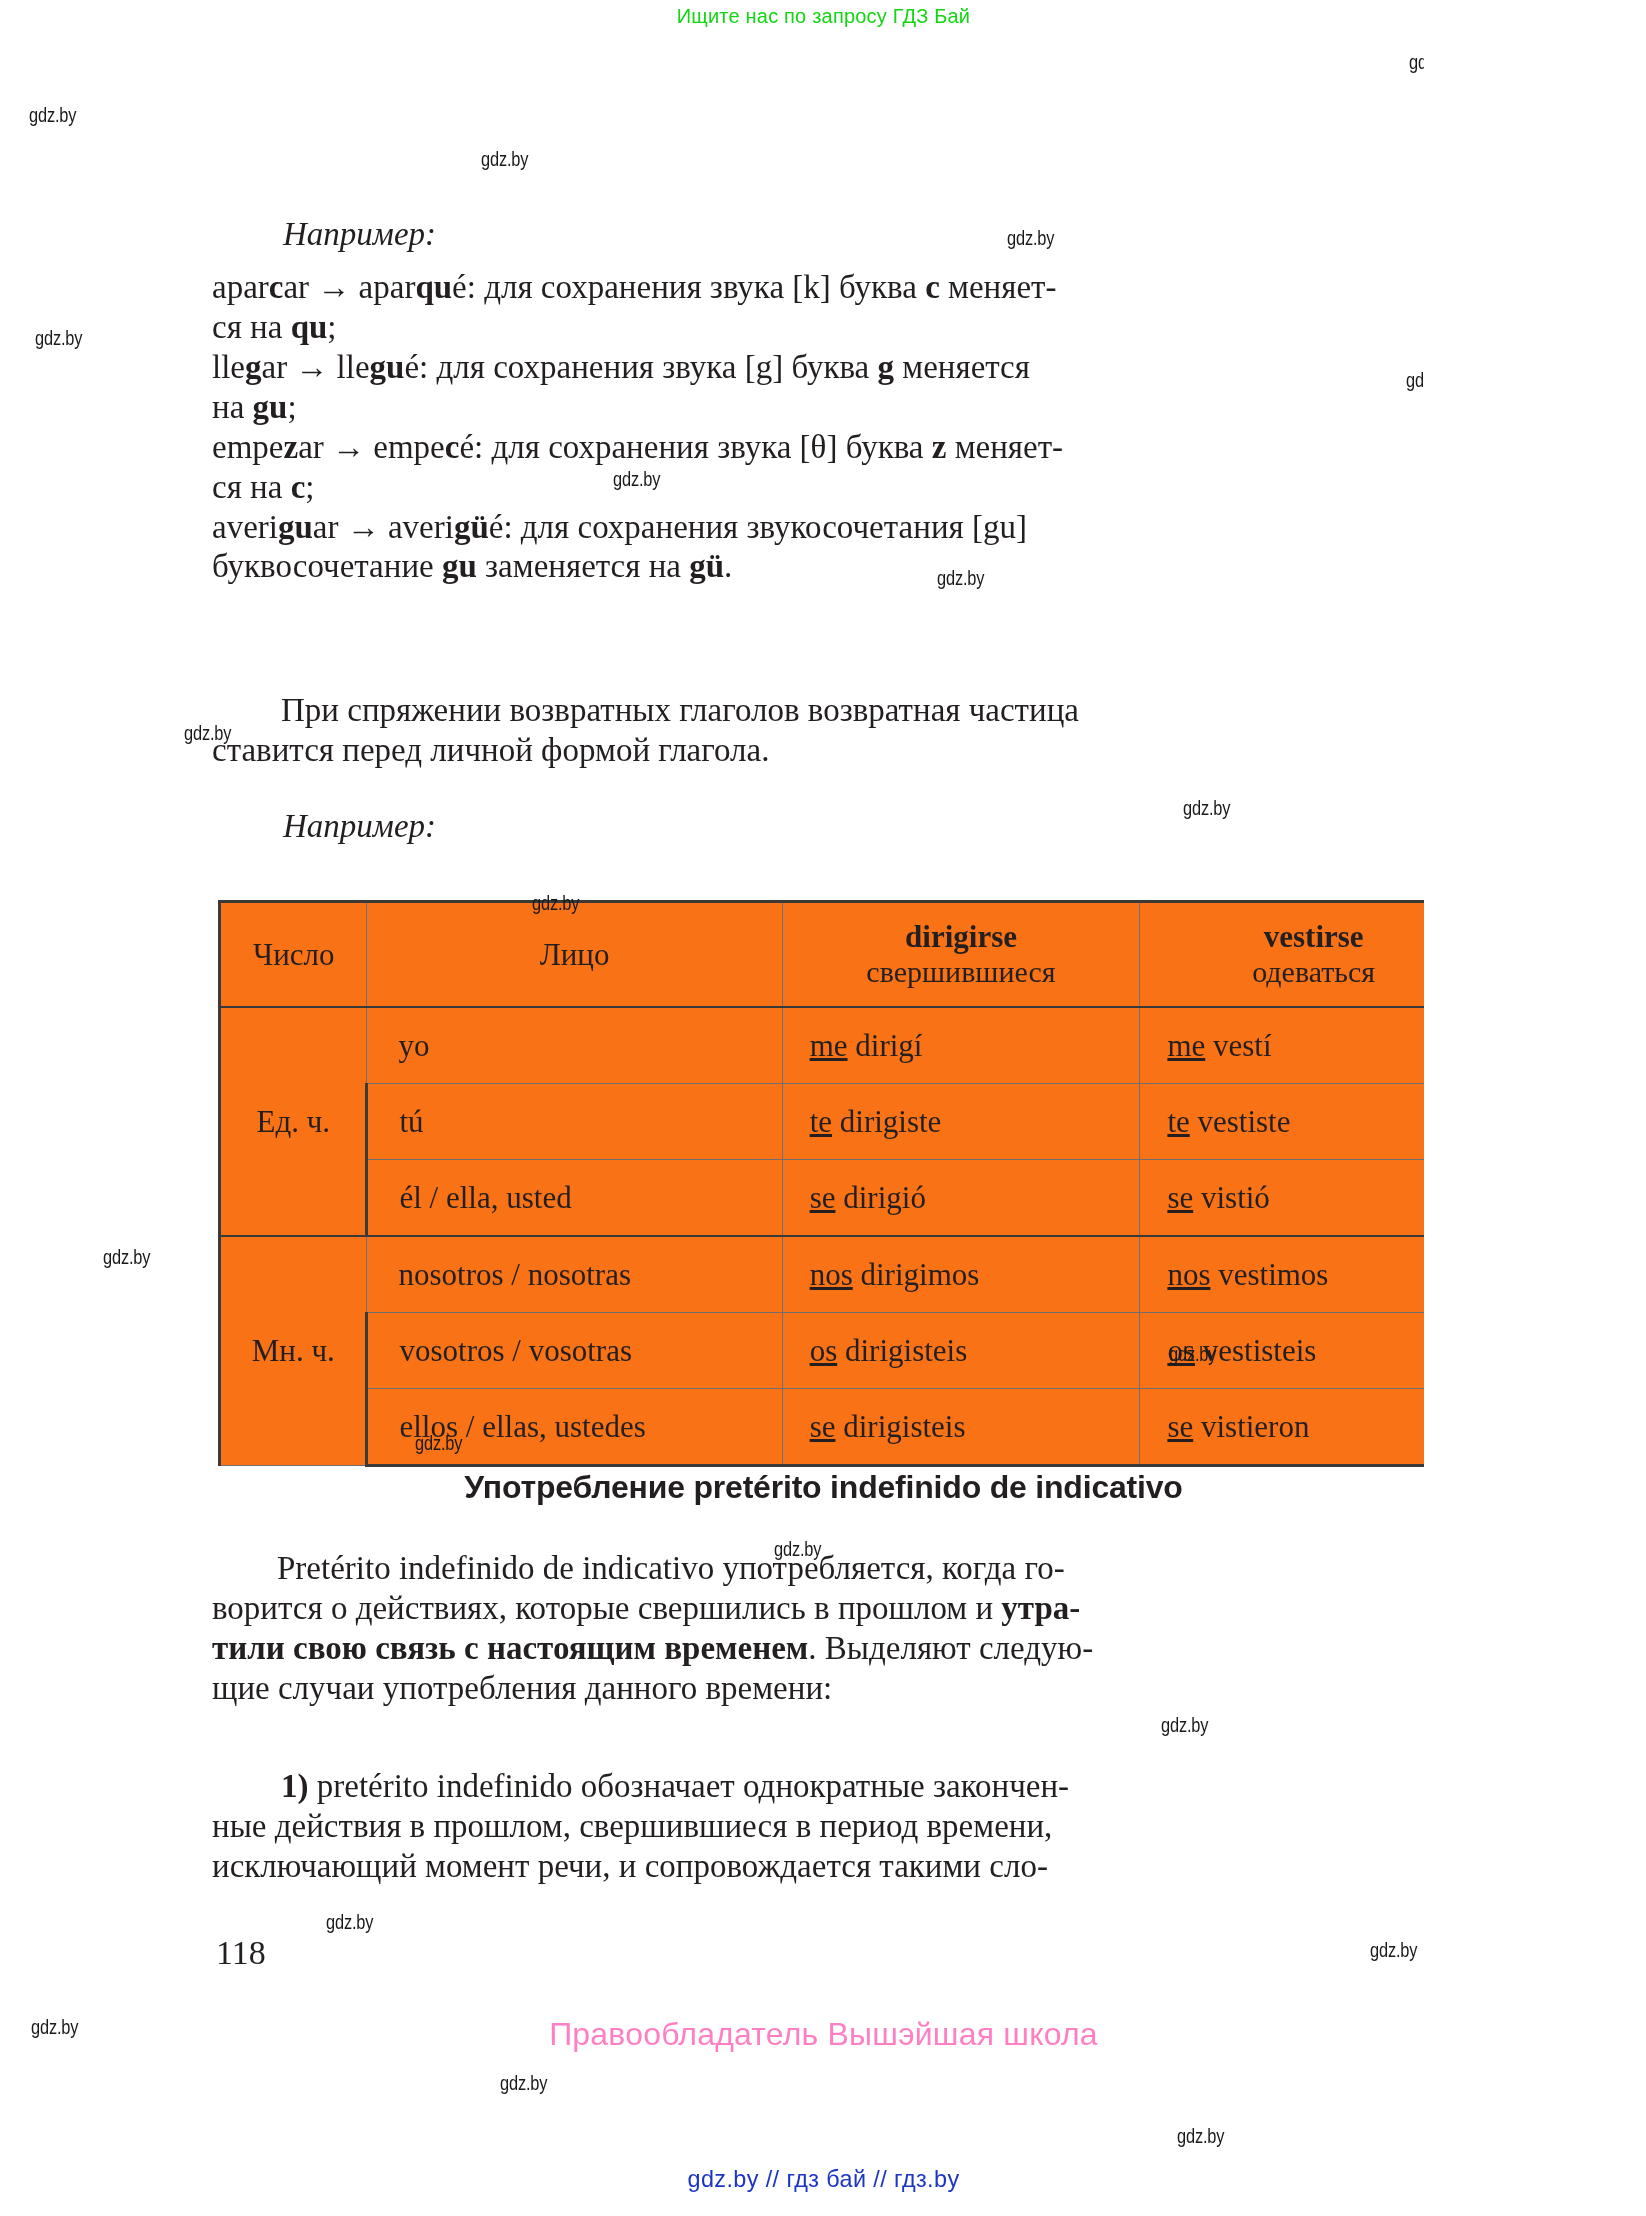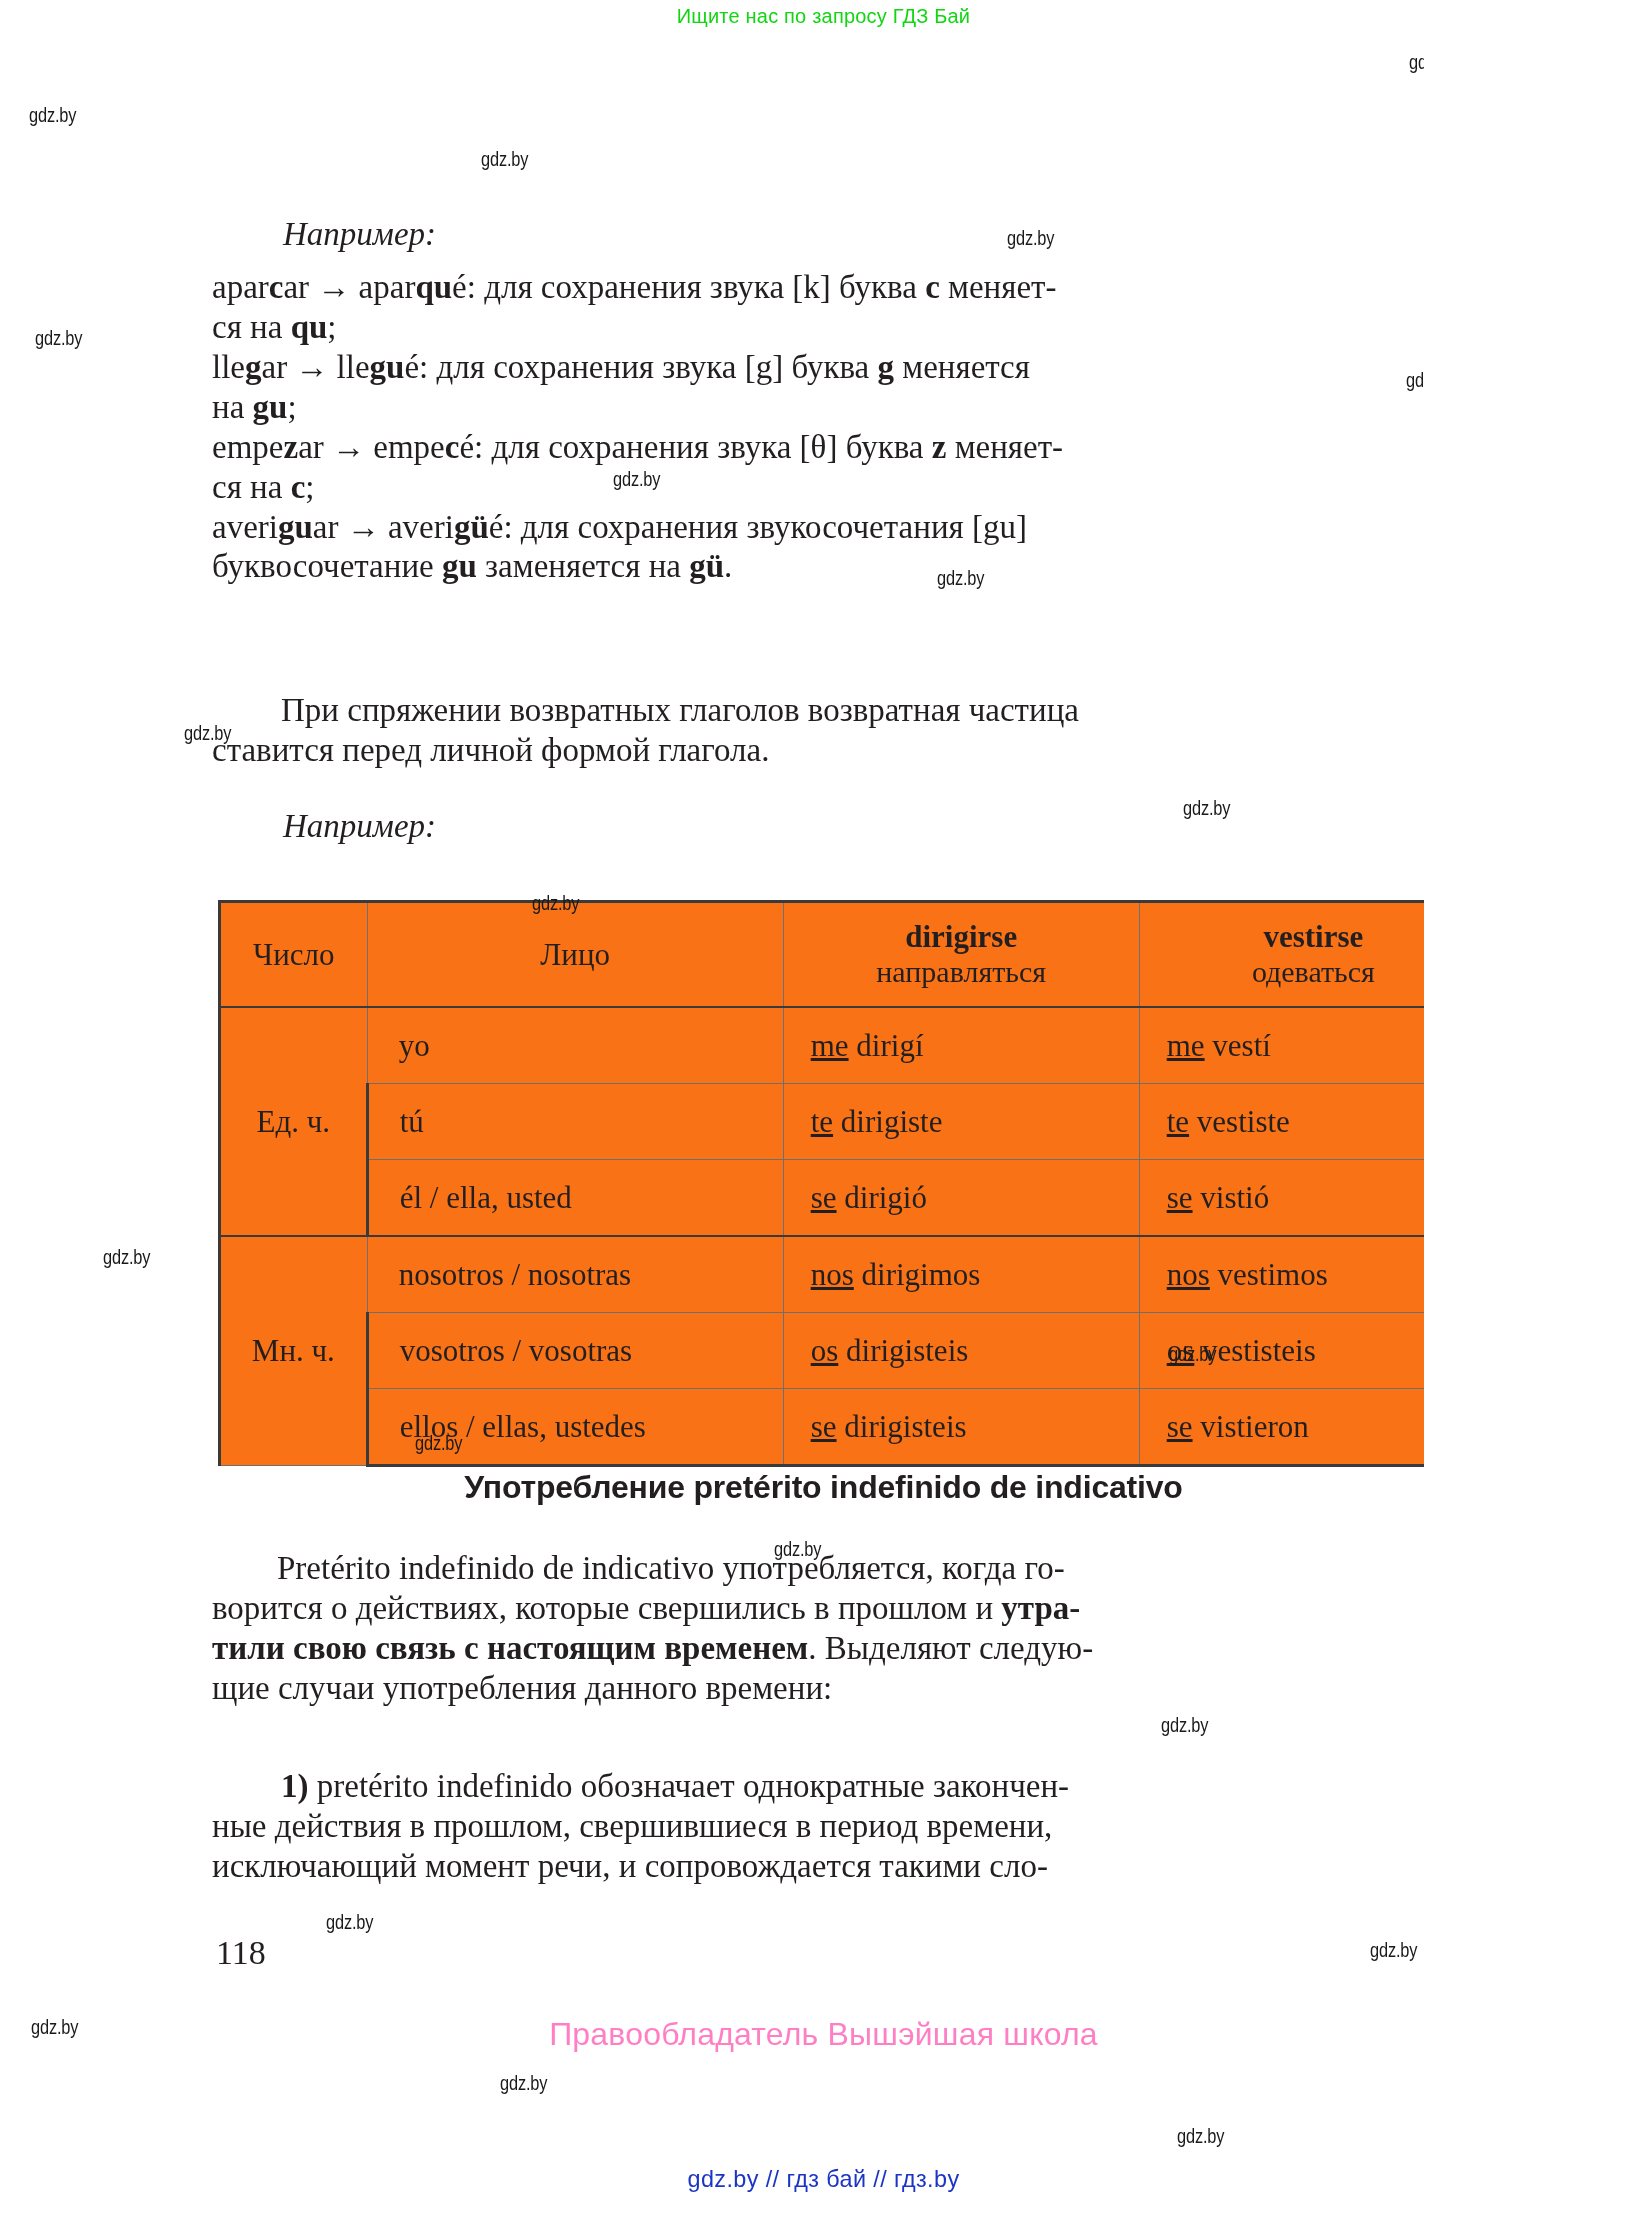--- a/index.html
+++ b/index.html
@@ -213,21 +213,21 @@
     <div class="example-label" style="position:absolute; top:810px; left:0;">Например:</div>
   </div>
 
   <table class="conj-table">
     <thead>
       <tr class="head">
         <th class="col-num">Число</th>
         <th style="text-align:center;">Лицо</th>
         <th>
           <div class="th-verb">dirigirse</div>
-          <div class="th-gloss">направляться</div>
+          <div class="th-gloss">свершившиеся</div>
         </th>
         <th>
           <div class="th-verb">vestirse</div>
           <div class="th-gloss">одеваться</div>
         </th>
       </tr>
     </thead>
     <tbody id="conj-body">
         <tr class="group-start">
           <td class="col-num" rowspan="3">Ед. ч.</td>

